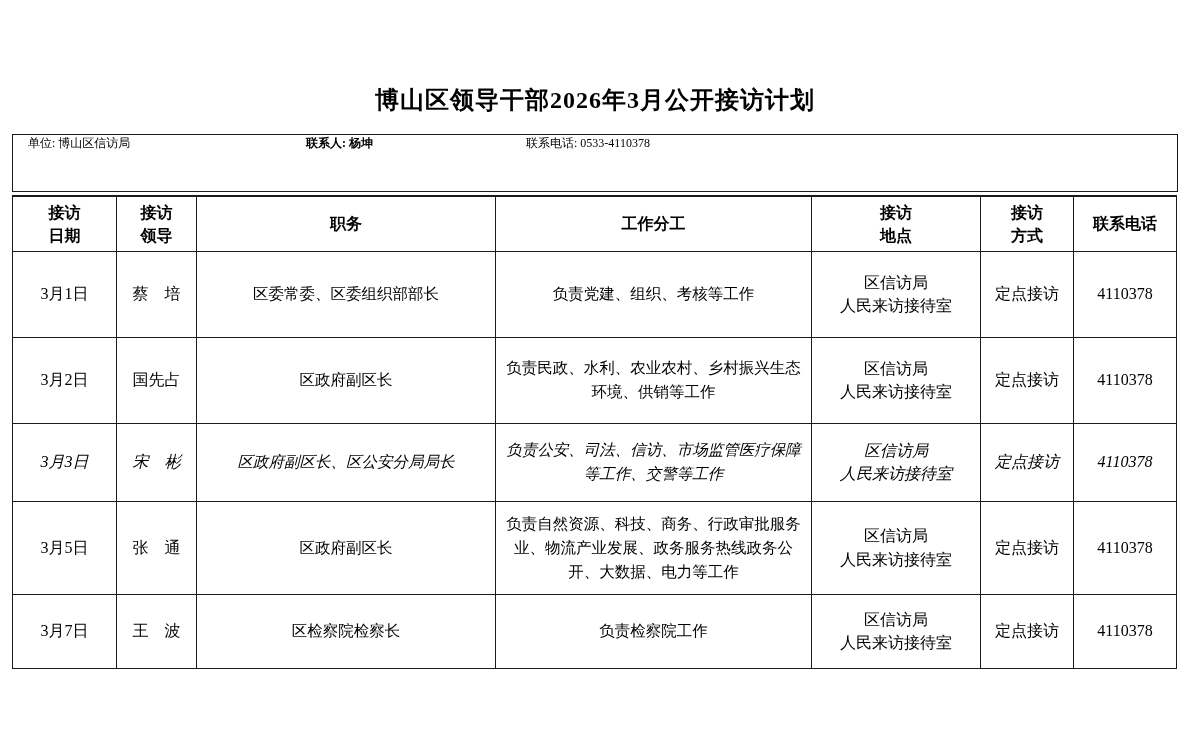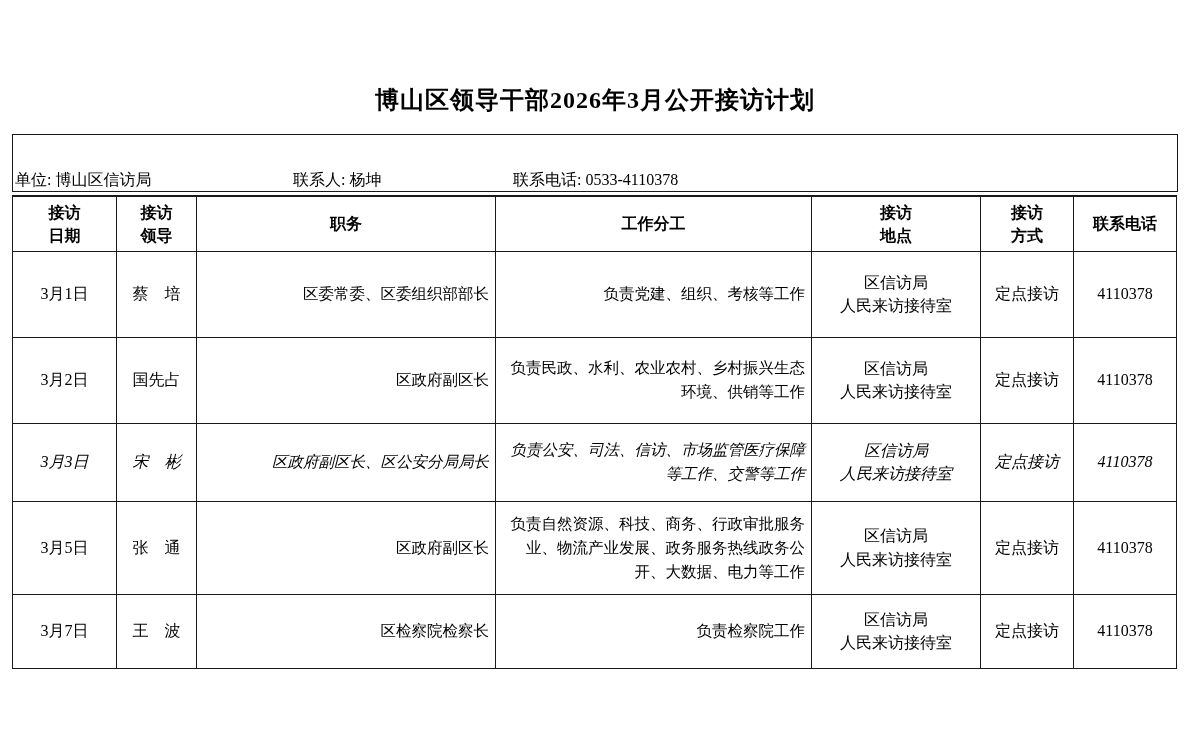--- a/index.html
+++ b/index.html
@@ -20,26 +20,26 @@
     padding-top: 36px;
     height: 86px;
   }
 
   .content { margin: 0 12px; }
 
   .info-bar {
     border: 1px solid #1a1a1a;
     height: 58px;
     display: flex;
-    align-items: flex-end;
-    padding-left: 2px;
-    font-size: 16px;
+    align-items: flex-start;
+    padding-left: 15px;
+    font-size: 12px;
   }
   .info-item-unit    { width: 278px; }
-  .info-item-contact { width: 220px; }
+  .info-item-contact { width: 220px; font-weight: bold; }
 
   table.schedule {
     margin-top: 3px;
     width: 928px;
     border-collapse: collapse;
     table-layout: fixed;
     border: 1px solid #1a1a1a;
     border-top: 2px solid #1a1a1a;
   }
   .schedule th, .schedule td {
@@ -57,21 +57,21 @@
   }
   .col-date  { width: 104px; }
   .col-lead  { width: 80px;  }
   .col-pos   { width: 299px; }
   .col-duty  { width: 316px; }
   .col-loc   { width: 169px; }
   .col-meth  { width: 93px;  }
   .col-phone { width: 103px; }
 
   td.c { text-align: center; }
-  td.l { text-align: right; padding: 10px 6px; font-size: 15.5px; line-height: 1.55; }
+  td.l { text-align: center; padding: 10px 6px; font-size: 15.5px; line-height: 1.55; }
 
   tr.r1 { height: 86px; }
   tr.r2 { height: 86px; }
   tr.r3 { height: 78px; font-style: italic; }
   tr.r4 { height: 57px; }
   tr.r5 { height: 86px; }
   tr.r6 { height: 55px; }
   tr.r7 { height: 74px; }
 </style>
 </head>

